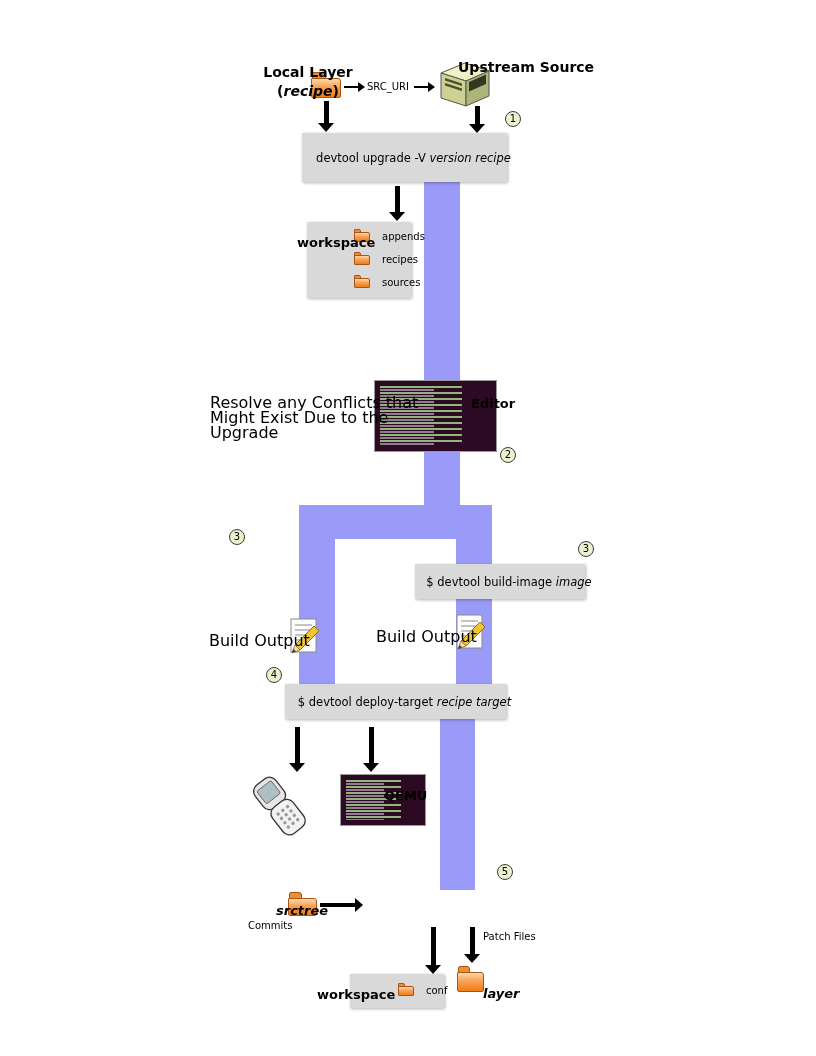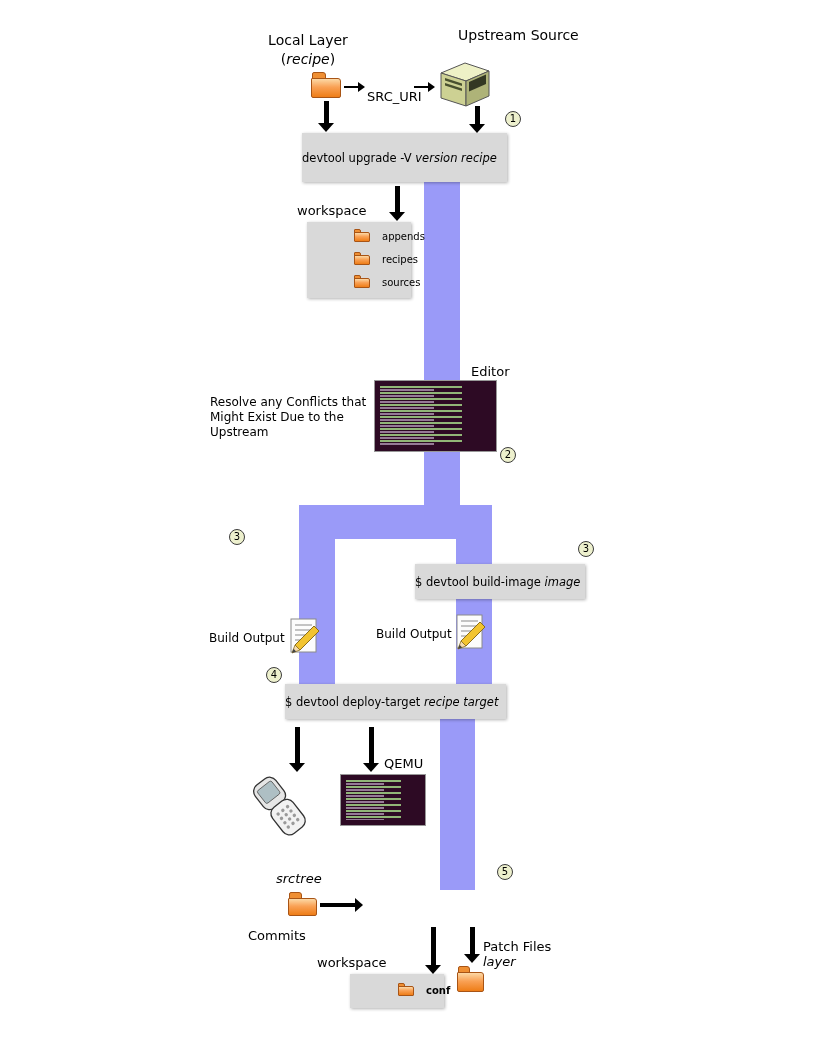--- a/index.html
+++ b/index.html
@@ -4,31 +4,31 @@
 <style>
   * { margin:0; padding:0; box-sizing:border-box; }
   html,body { background:#ffffff; }
   body { font-family:"DejaVu Sans","Liberation Sans",sans-serif; color:#000; }
   #canvas { position:relative; width:816px; height:1056px; background:#fff; overflow:hidden; }
 
   .band { position:absolute; background:var(--band,#9a9af8); z-index:1; }
 
   .gbox { position:absolute; z-index:2; background:var(--box-bg,#d9d9d9);
           box-shadow:1px 1px 3px rgba(0,0,0,.30);
-          display:flex; align-items:center; justify-content:flex-start;
-          text-align:center; font-size:11.5px; line-height:16px; }
+          display:flex; align-items:center; justify-content:center;
+          text-align:center; font-size:11.5px; line-height:16px;padding-left:18px; }
   .cmd { white-space:nowrap; }
 
   .listbox { flex-direction:column; align-items:flex-start; justify-content:space-evenly; padding-left:11px; }
   .listrow { display:flex; align-items:flex-start; font-size:10px;margin-left:36px; }
 
-  .label { position:absolute; z-index:3; white-space:nowrap; font-size:12px; }
-  .b { font-weight:normal; }
+  .label { position:absolute; z-index:3; white-space:nowrap; font-size:16px; }
+  .b { font-weight:bold;margin-top:32px; }
   .i { font-style:italic; }
-  .s11 { font-size:13px;margin-top:8px; }
+  .s11 { font-size:10px; }
   .s13 { font-size:13px; }
   .s14 { font-size:14px; }
   .center { text-align:center; }
 
   .arrow-v { position:absolute; width:16px; z-index:3; }
   .arrow-v .stem { position:absolute; left:5.5px; top:0; width:5px; height:calc(100% - 9px); background:#000; }
   .arrow-v .head { position:absolute; bottom:0; left:0; width:0; height:0;
                    border-left:8px solid transparent; border-right:8px solid transparent; border-top:9px solid #000; }
 
   .arrow-h { position:absolute; height:14px; z-index:3; }
@@ -147,21 +147,21 @@
         </span>
         <span>sources</span>
       </div>
   </div>
 
   <div class="label b s13" style="left:471px;top:364px;">Editor</div>
   <div class="terminal" style="left:374px;top:380px;width:123px;height:72px;"></div>
   <div class="label" style="left:210px;top:395px;line-height:15px;">
     <div>Resolve any Conflicts that</div>
     <div>Might Exist Due to the</div>
-    <div>Upstream</div>
+    <div>Upgrade</div>
   </div>
   <div class="circle-num" style="left:500px;top:447px;">2</div>
 
   <div class="circle-num" style="left:229px;top:529px;">3</div>
 
   <div class="circle-num" style="left:578px;top:541px;">3</div>
   <div class="gbox" style="left:415px;top:564px;width:170px;height:35px;">
     <div class="cmd"><span>$ devtool build-image </span><span class="i">image</span></div>
   </div>
 
@@ -249,21 +249,21 @@
       <span class="stem"></span>
       <span class="head"></span>
     </div>
   <div class="arrow-v" style="left:464px;top:927px;height:36px;">
       <span class="stem"></span>
       <span class="head"></span>
     </div>
   <div class="label s11" style="left:483px;top:931px;">Patch Files</div>
 
   <div class="label b s13" style="left:317px;top:955px;">workspace</div>
-  <div class="gbox listbox" style="left:350px;top:974px;width:94px;height:34px;padding-left:12px;font-weight:bold;">
+  <div class="gbox listbox" style="left:350px;top:974px;width:94px;height:34px;padding-left:12px;">
     <div class="listrow">
         <span class="mini-folder">
           <i class="tab"></i>
           <i class="fbody"></i>
         </span>
         <span>conf</span>
       </div>
   </div>
 
   <div class="label b i s13" style="left:483px;top:954px;">layer</div>

